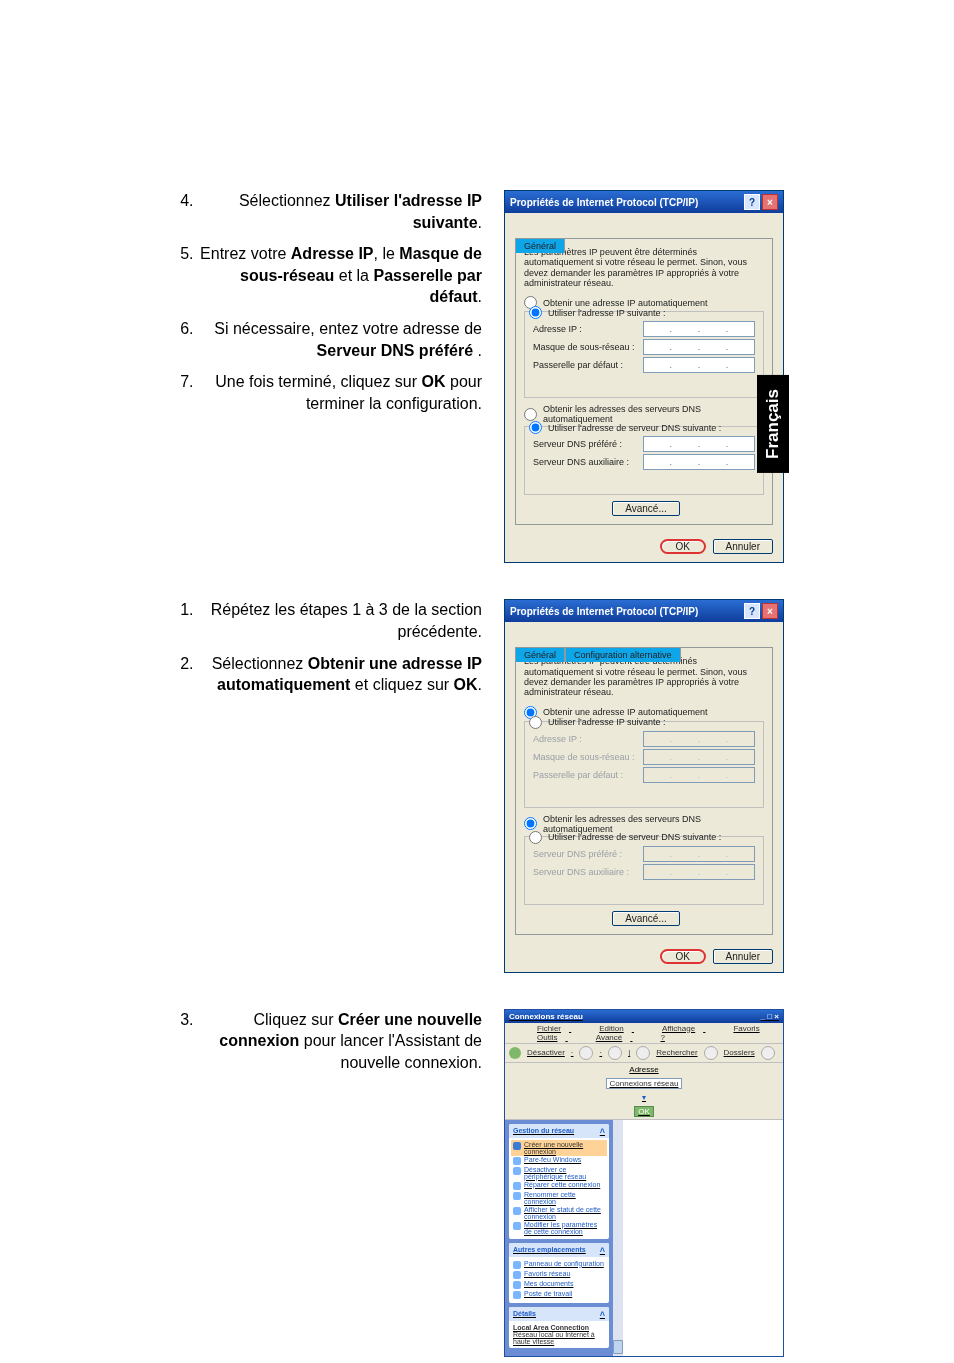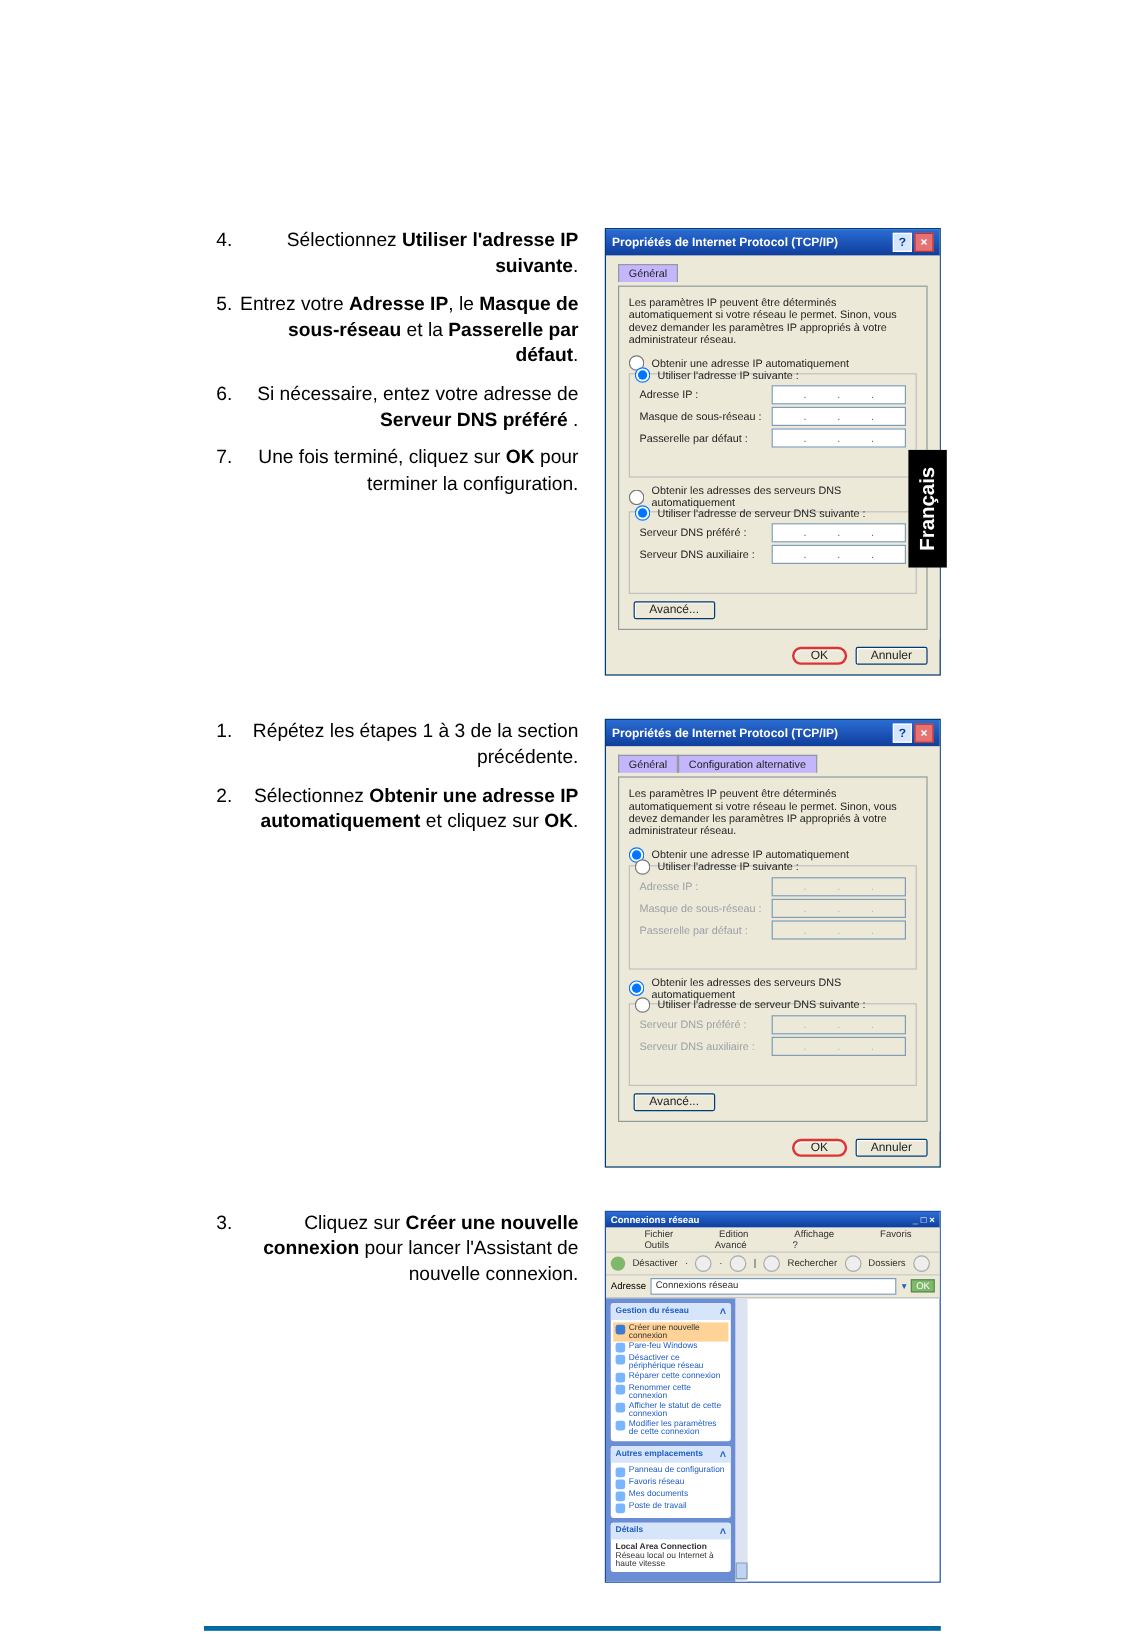--- a/index.html
+++ b/index.html
@@ -61,68 +61,69 @@
   .dlg-title .winbtns { display:flex; gap:2px; }
   .dlg-title .winbtn {
     width:14px;height:14px;background:#d6e6ff;border:1px solid #fff;
     color:#0b3c91;display:flex;align-items:center;justify-content:center;
     font-size:10px;font-weight:bold;
   }
   .dlg-title .winbtn.x { background:#e57373;color:#fff;border-color:#b33; }
   .dlg-body { padding: 6px 10px 8px 10px; background:#ece9d8; }
   .tabrow { margin-bottom:4px; }
   .tabrow span {
-    display:inline-block;background:#c4b5fd;border:1px solid #919b9c;
-    border-bottom:none;padding:2px 8px;font-size:9px;position:relative;top:1px;
+    display:inline-block;background:#0ea5e9;border:1px solid #919b9c;
+    border-bottom:none;padding:2px 8px;font-size:9px;position:relative;top:19px;
   }
   .pane {
     border:1px solid #919b9c;padding:8px;background:#ece9d8;
   }
   .desc { font-size:9px; line-height:1.15; margin-bottom:8px; }
   .radio-row { display:flex;align-items:center;gap:4px;margin:2px 0; }
   .radio-row input { margin:0 2px 0 0; }
   fieldset.opt {
     border:1px solid #c0c0c0;margin:2px 0 6px 0;padding:4px 8px 22px 8px;
   }
   .frow { display:flex;justify-content:space-between;align-items:center;margin:2px 0; }
   .frow label { font-size:9px; }
   .frow label.disabled { color:#9aa0a6; }
   .ipbox {
     width:110px;height:14px;border:1px solid #7f9db9;background:#fff;
     display:flex;align-items:center;justify-content:space-evenly;font-size:9px;color:#666;
   }
   .ipbox.disabled { background:#ece9d8;color:#b8b8b8; }
-  .btnrow { text-align:left;margin-top:6px; }
+  .btnrow { text-align:center;margin-top:6px; }
   .btnrow-outer { text-align:right;margin:6px 10px 8px 0; }
   .winbutton {
     display:inline-block;border:1px solid #003c74;background:#ece9d8;
     padding:1px 12px;font-size:10px;margin-left:4px;border-radius:2px;
     box-shadow:inset 1px 1px 0 #fff;
   }
   .circled {
     border:2px solid #d33;border-radius:10px;padding:0 14px;
   }
   
-  .connwin { border:1px solid #1f4f9e;font-size:8px;background:#fff; }
+  .connwin { border:1px solid #1f4f9e;font-size:8px;background:#fff;text-decoration:underline; }
   .conn-title {
     background:linear-gradient(#2a6dd3,#0f3d9c);color:#fff;font-weight:bold;
     padding:2px 4px;display:flex;justify-content:space-between;align-items:center;
   }
   .conn-title .winbtns .winbtn { width:12px;height:12px;font-size:8px; }
   .menubar { background:#ece9d8;padding:1px 4px;color:#333;border-bottom:1px solid #c0c0c0; }
   .menubar span { margin-right:8px;padding-left:28px; }
   .toolbar {
     background:#ece9d8;padding:2px 4px;display:flex;align-items:center;gap:6px;
     border-bottom:1px solid #c0c0c0;color:#333;
   }
   .toolbar .ico { width:12px;height:12px;background:#7fb86a;border-radius:50%;display:inline-block; }
   .toolbar .ico.b2 { background:#eee;border:1px solid #aaa; }
   .addressbar {
     background:#ece9d8;padding:2px 4px;display:flex;align-items:center;gap:4px;
     border-bottom:1px solid #c0c0c0;
+    flex-direction:column;
   }
   .addressbar .addr { flex:1;background:#fff;border:1px solid #7f9db9;height:12px;padding:0 3px;color:#333; }
   .addressbar .go { background:#7fb86a;border:1px solid #5a8b4e;color:#fff;padding:0 3px; }
   .conn-body { display:flex;min-height:150px; }
   .sidepane { width:100px;background:#6a8dd4;padding:4px;color:#fff; }
   .taskbox { background:#fff;color:#215dc6;border-radius:2px;margin-bottom:4px;padding:3px 4px;font-size:7px; }
   .taskbox .taskhead { background:#d6e5fa;color:#215dc6;font-weight:bold;margin:-3px -4px 3px -4px;padding:2px 4px;display:flex;justify-content:space-between;align-items:center;border-top-left-radius:2px;border-top-right-radius:2px; }
   .taskhead .chev { color:#215dc6;font-size:9px; }
   .taskbox ul { list-style:none;margin:0;padding:0; }
   .taskbox li { margin:1px 0;display:flex;gap:3px;align-items:flex-start; }

